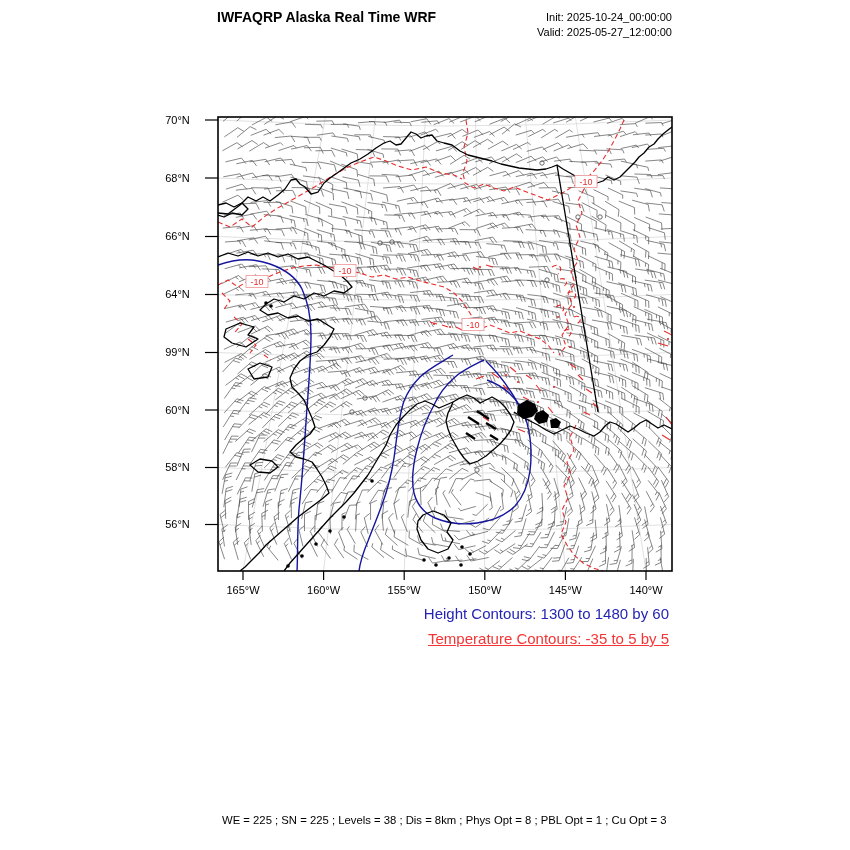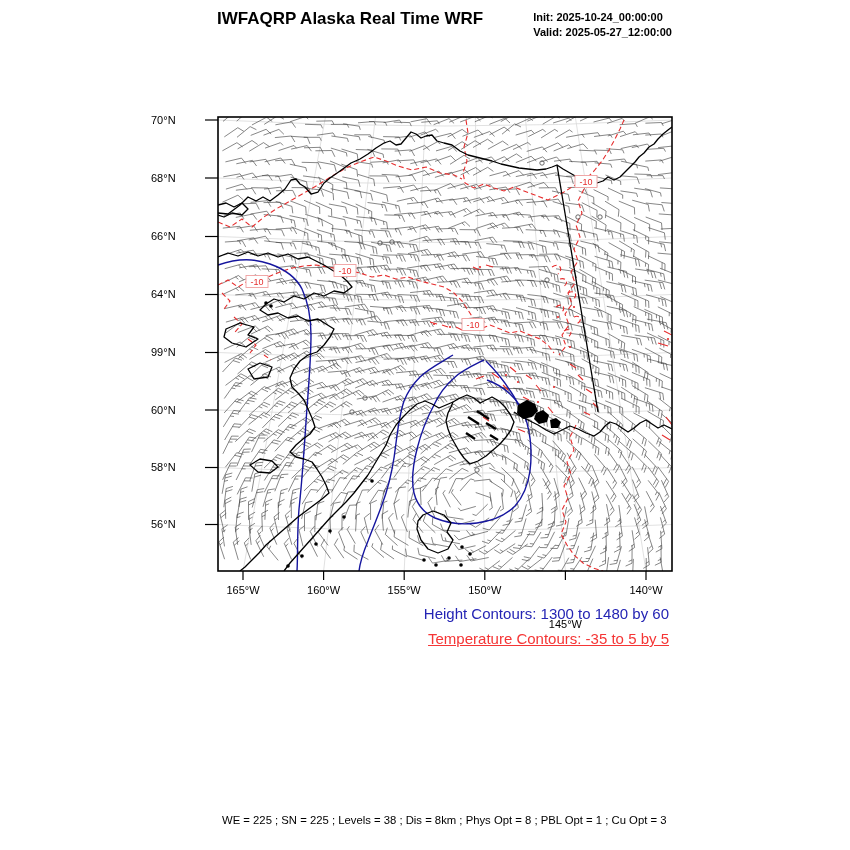--- a/index.html
+++ b/index.html
@@ -1,24 +1,24 @@
 <!DOCTYPE html>
 <html><head>
 <meta charset="utf-8">
 <style>
   html,body{margin:0;padding:0;background:#fff;}
   #page{position:relative;width:850px;height:850px;background:#ffffff;overflow:hidden;
         font-family:"Liberation Sans", sans-serif;color:#000;}
   #map-canvas{position:absolute;left:0;top:0;}
-  .t-title{position:absolute;left:217px;top:9px;font-size:17px;font-weight:bold;white-space:nowrap;}
-  .t-times{position:absolute;right:178px;top:10px;text-align:left;font-size:11px;font-weight:bold;line-height:15px;white-space:nowrap;}
+  .t-title{position:absolute;left:217px;top:9px;font-size:14px;font-weight:bold;white-space:nowrap;}
+  .t-times{position:absolute;right:178px;top:10px;text-align:right;font-size:11px;font-weight:normal;line-height:15px;white-space:nowrap;}
   .t-legend{position:absolute;left:222px;top:63px;font-size:11px;line-height:13.2px;}
   .t-legend .lab{display:inline-block;}
   .t-legend .unit{display:inline-block;margin-left:9px;}
-  .lat-label{position:absolute;width:53px;text-align:left;font-size:11px;white-space:nowrap;}
+  .lat-label{position:absolute;width:53px;text-align:center;font-size:11px;white-space:nowrap;}
   .lon-label{position:absolute;width:60px;text-align:center;font-size:11px;white-space:nowrap;}
   .note{position:absolute;right:181px;font-size:15px;white-space:nowrap;}
   .t-footer{position:absolute;left:222px;top:813px;font-size:11.3px;line-height:14.6px;white-space:nowrap;}
 </style>
 </head>
 <body>
 
 <div id="page">
   <svg id="map-canvas" width="850" height="850" viewBox="0 0 850 850">
       <defs>
@@ -171,21 +171,21 @@
       <div class="lat-label" style="left: 151px; top: 346px;">99°N</div>
       <div class="lat-label" style="left: 151px; top: 403.5px;">60°N</div>
       <div class="lat-label" style="left: 151px; top: 461px;">58°N</div>
       <div class="lat-label" style="left: 151px; top: 518px;">56°N</div>
     </div>
   <div id="lon-labels">
       <div class="lon-label" style="left: 213px; top: 584px;">165°W</div>
       <div class="lon-label" style="left: 293.6px; top: 584px;">160°W</div>
       <div class="lon-label" style="left: 374.2px; top: 584px;">155°W</div>
       <div class="lon-label" style="left: 454.8px; top: 584px;">150°W</div>
-      <div class="lon-label" style="left: 535.4px; top: 584px; margin-top: 34px;">145°W</div>
+      <div class="lon-label" style="left: 535.4px; top: 584px;">145°W</div>
       <div class="lon-label" style="left: 616px; top: 584px;">140°W</div>
     </div>
 
   <div class="note" style="top: 605px; color: rgb(36, 36, 180);">Height Contours: 1300 to 1480 by 60</div>
   <div class="note" style="top: 630px; color: rgb(245, 53, 53); text-decoration: underline;">Temperature Contours: -35 to 5 by 5</div>
 
   <div class="t-footer">
     <div>WE = 225 ; SN = 225 ; Levels = 38 ; Dis = 8km ; Phys Opt = 8 ; PBL Opt = 1 ; Cu Opt = 3</div>
   </div>
 </div>

